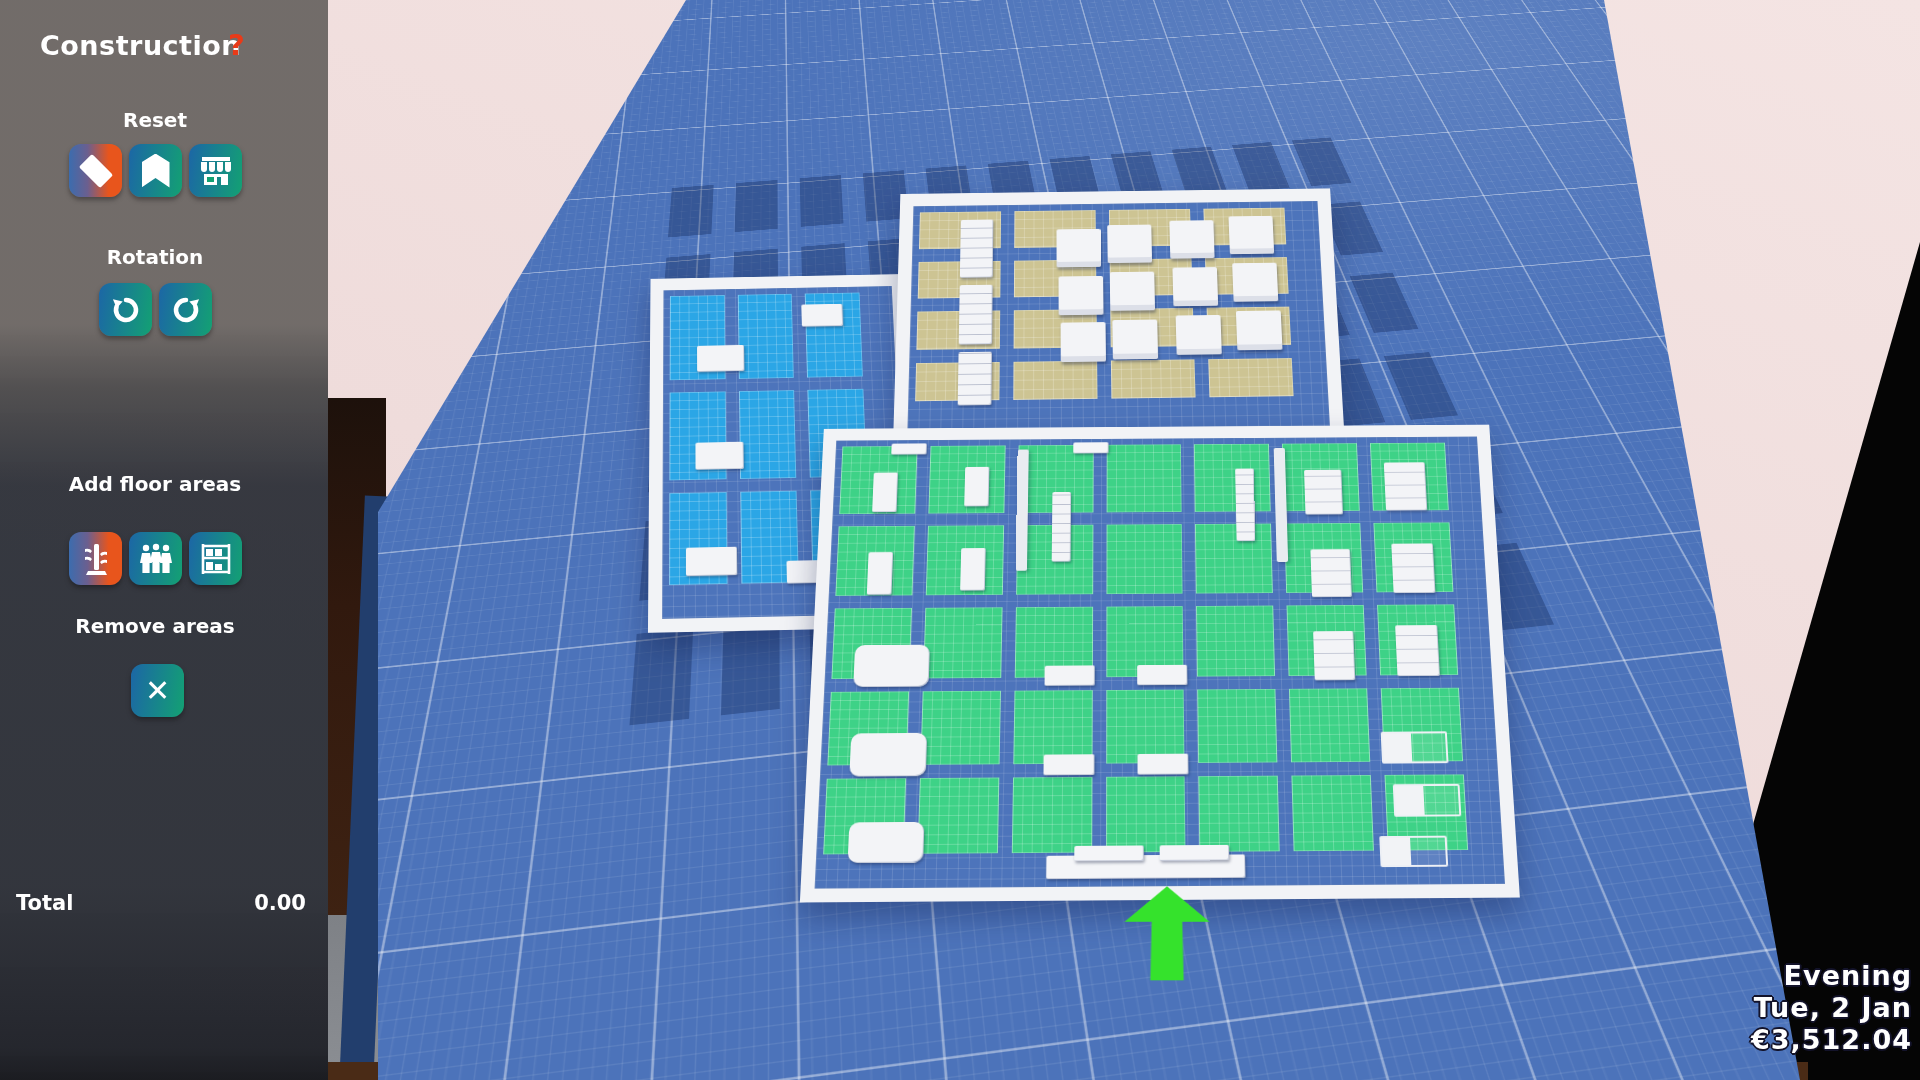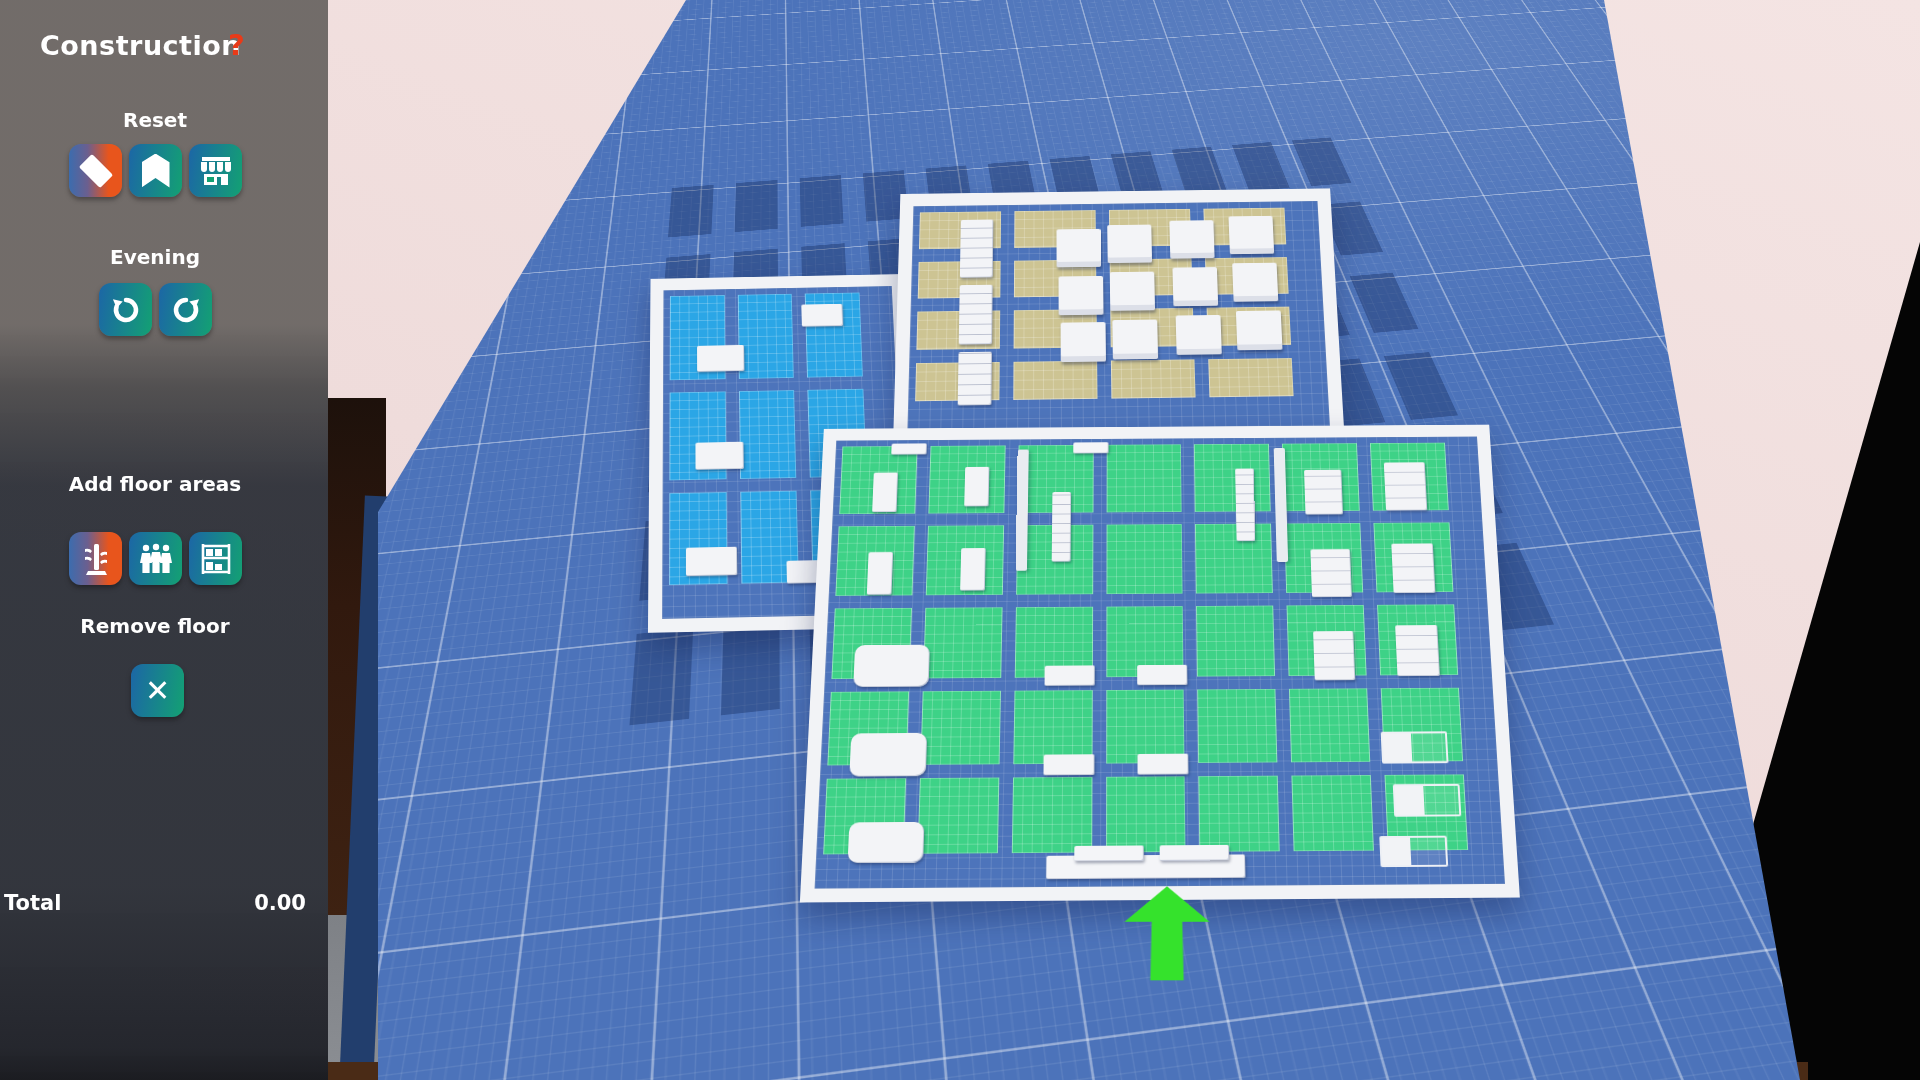--- a/index.html
+++ b/index.html
@@ -84,21 +84,21 @@
   .btn svg{display:block;}
   .glyph{color:#fff;font-weight:bold;}
   #btn-floor{left:69px;top:144px;}  #btn-walls{left:129px;top:144px;}  #btn-store{left:189px;top:144px;}
   #btn-rot-l{left:99px;top:283px;}  #btn-rot-r{left:159px;top:283px;}
   #btn-area-rack{left:69px;top:532px;} #btn-area-people{left:129px;top:532px;} #btn-area-shelf{left:189px;top:532px;}
   #btn-remove{left:131px;top:664px;}
   .diamond{width:30px;height:30px;background:#fff;transform:rotate(45deg) scaleY(0.62);border-radius:3px;}
   .home-shape{width:28px;height:34px;background:#fff;
     clip-path:polygon(50% 0,100% 26%,100% 100%,50% 72%,0 100%,0 26%);}
   #total-row{position:absolute;left:0;top:891px;width:328px;font-size:21px;font-weight:bold;}
-  #total-label{position:absolute;left:4px;}
+  #total-label{position:absolute;left:16px;}
   #total-value{position:absolute;right:22px;}
   .big-btn{position:absolute;left:57px;width:196px;height:50px;border-radius:7px;cursor:pointer;
     background:linear-gradient(100deg,#1d6fae 0%,#15a06d 100%);
     display:flex;align-items:center;justify-content:center;
     font-size:22px;font-weight:bold;color:#fff;box-shadow:0 3px 6px rgba(0,0,0,0.4);}
   #btn-buy{top:944px;} #btn-reset{top:1003px;}
 </style>
 </head>
 <body>
 
@@ -294,20 +294,25 @@
         <div class="f f-wire" style="left: 584px; top: 388px; width: 64px; height: 30px;"></div>
         <div class="f f-wire" style="left: 568px; top: 442px; width: 64px; height: 28px;"></div>
         <div class="f f-doorbase" style="left: 232px; top: 460px; width: 200px; height: 24px;"></div>
         <div class="f f-doorpanel" style="left: 260px; top: 450px; width: 70px; height: 16px;"></div>
         <div class="f f-doorpanel" style="left: 346px; top: 450px; width: 70px; height: 16px;"></div>
       </div>
     </div>
 
   <div id="entry-arrow" style="background: rgb(53, 226, 44);"></div>
 
+  <div id="hud">
+    <div>Evening</div>
+    <div>Tue, 2 Jan</div>
+    <div>€3,512.04</div>
+  </div>
 
   <div id="sidebar">
     <div id="panel-title">Construction</div>
     <div id="help-btn">?</div>
 
     <div class="sec-label" id="lbl-select">Reset</div>
     <div class="btn btn-orange" id="btn-floor">
       <span class="diamond"></span>
     </div>
     <div class="btn btn-teal" id="btn-walls">
@@ -320,21 +325,21 @@
           <path d="M2 7 h6 v7 a3 3 0 0 1 -6 0 z"></path>
             <path d="M10 7 h6 v7 a3 3 0 0 1 -6 0 z"></path>
           <path d="M18 7 h6 v7 a3 3 0 0 1 -6 0 z"></path>
             <path d="M26 7 h6 v7 a3 3 0 0 1 -6 0 z"></path>
           <path d="M5 19 h24 v11 h-7 v-8 h-4 v8 h-13 z"></path>
           <rect x="8" y="22" width="7" height="5" fill="#13a173"></rect>
         </g>
       </svg>
     </div>
 
-    <div class="sec-label" id="lbl-rotation">Evening</div>
+    <div class="sec-label" id="lbl-rotation">Rotation</div>
     <div class="btn btn-teal" id="btn-rot-l">
       <svg width="32" height="32" viewBox="0 0 24 24">
         <path d="M12 4.5 a7.5 7.5 0 1 1 -7 4.8" fill="none" stroke="#fff" stroke-width="3.4" stroke-linecap="round"></path>
         <path d="M2.2 4 L9.5 5.6 L5 10.6 Z" fill="#fff"></path>
       </svg>
     </div>
     <div class="btn btn-teal" id="btn-rot-r">
       <svg width="32" height="32" viewBox="0 0 24 24" style="transform:scaleX(-1)">
         <path d="M12 4.5 a7.5 7.5 0 1 1 -7 4.8" fill="none" stroke="#fff" stroke-width="3.4" stroke-linecap="round"></path>
         <path d="M2.2 4 L9.5 5.6 L5 10.6 Z" fill="#fff"></path>
@@ -373,21 +378,21 @@
         </g>
         <g fill="#fff">
           <rect x="7" y="7" width="7" height="7"></rect>
             <rect x="16" y="7" width="7" height="7"></rect>
           <rect x="7" y="20" width="7" height="8"></rect>
             <rect x="16" y="22" width="7" height="6"></rect>
         </g>
       </svg>
     </div>
 
-    <div class="sec-label" id="lbl-remove">Remove floor</div>
+    <div class="sec-label" id="lbl-remove">Remove areas</div>
     <div class="btn btn-teal" id="btn-remove">
       <span class="glyph" style="font-size:30px">✕</span>
     </div>
 
     <div id="total-row">
       <span id="total-label">Total</span>
       <span id="total-value">0.00</span>
     </div>
   </div>
 

